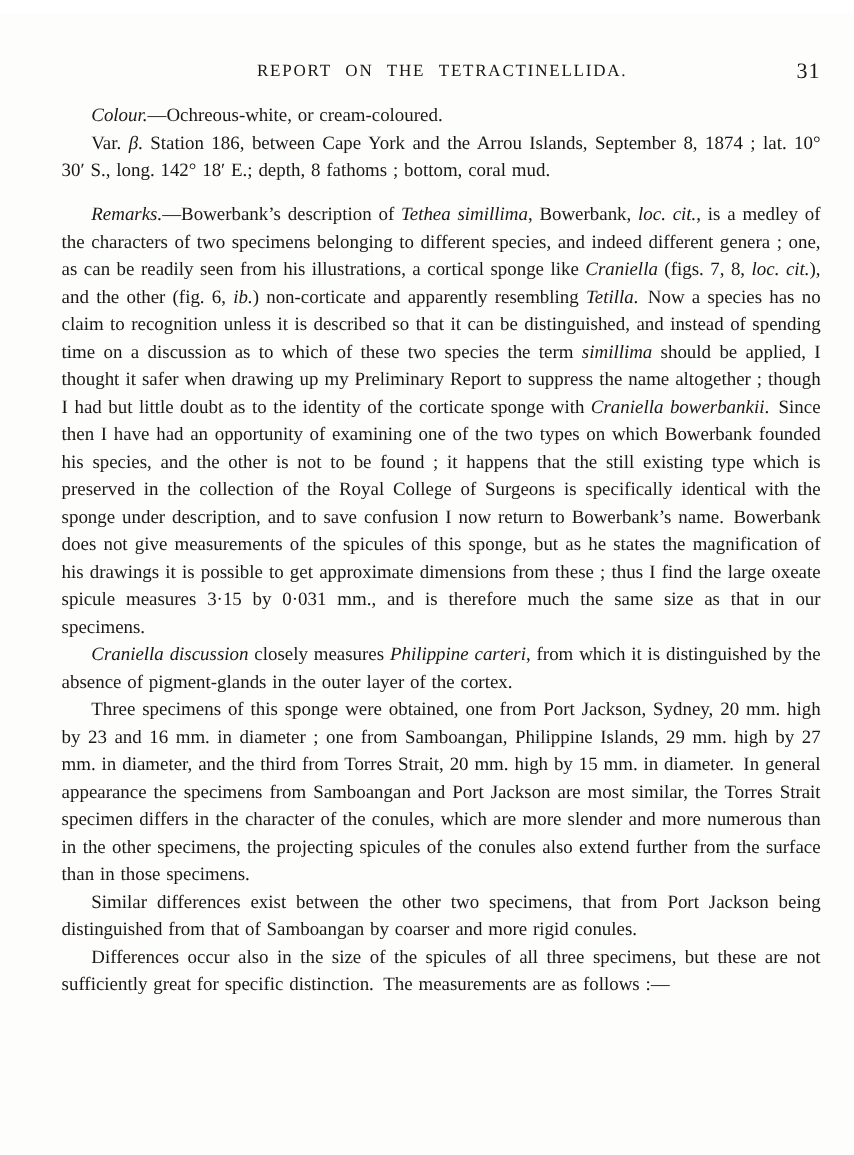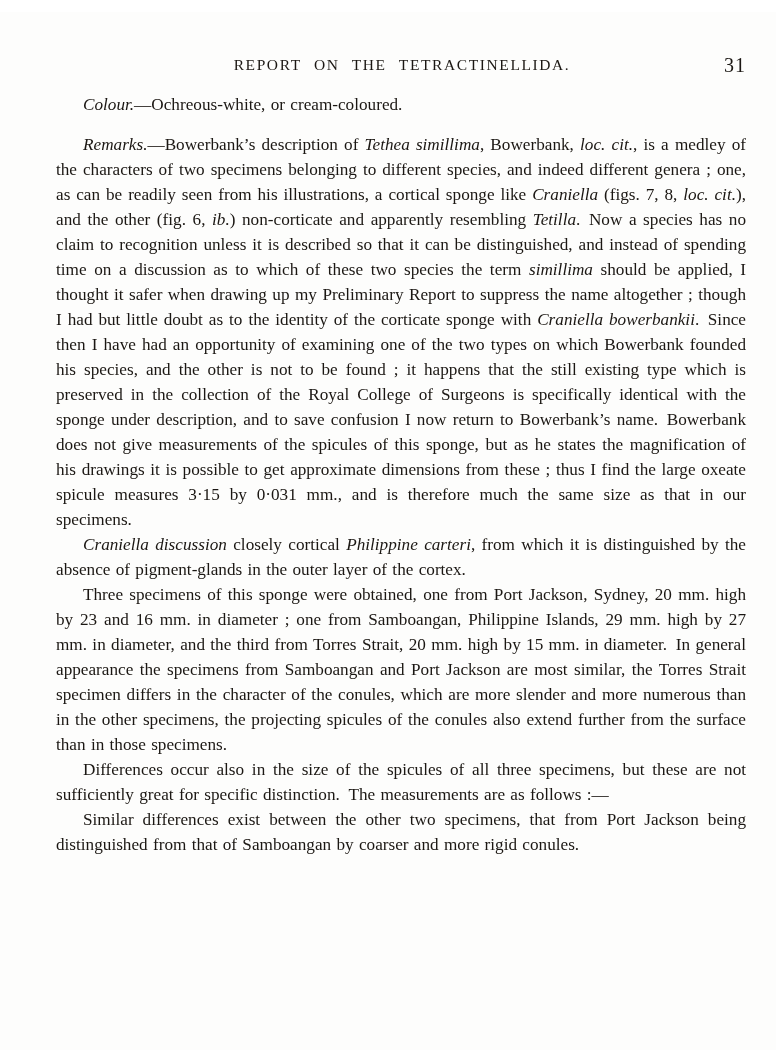--- a/index.html
+++ b/index.html
@@ -69,19 +69,20 @@
 </head>
 <body>
 
 <div class="page">
   <header class="running-header">
     <span class="header-title">REPORT ON THE TETRACTINELLIDA.</span>
     <span class="page-number">31</span>
   </header>
   <main class="page-body">
       <p class="para"><span class="it">Colour.</span><span>—Ochreous-white, or cream-coloured.</span></p>
+      <p class="para"><span>Var. </span><span class="it">β</span><span>. Station 186, between Cape York and the Arrou Islands, September 8, 1874&nbsp;; lat. 10° 30′ S., long. 142° 18′ E.; depth, 8 fathoms&nbsp;; bottom, coral mud.</span></p>
       <p class="para gap-above"><span class="it">Remarks.</span><span>—Bowerbank’s description of </span><span class="it">Tethea simillima</span><span>, Bowerbank, </span><span class="it">loc. cit.</span><span>, is a medley of the characters of two specimens belonging to different species, and indeed different genera&nbsp;; one, as can be readily seen from his illustrations, a cortical sponge like </span><span class="it">Craniella</span><span> (figs. 7, 8, </span><span class="it">loc. cit.</span><span>), and the other (fig. 6, </span><span class="it">ib.</span><span>) non-corticate and apparently resembling </span><span class="it">Tetilla</span><span>. Now a species has no claim to recognition unless it is described so that it can be distinguished, and instead of spending time on a discussion as to which of these two species the term </span><span class="it">simillima</span><span> should be applied, I thought it safer when drawing up my Preliminary Report to suppress the name altogether&nbsp;; though I had but little doubt as to the identity of the corticate sponge with </span><span class="it">Craniella bowerbankii</span><span>. Since then I have had an opportunity of examining one of the two types on which Bowerbank founded his species, and the other is not to be found&nbsp;; it happens that the still existing type which is preserved in the collection of the Royal College of Surgeons is specifically identical with the sponge under description, and to save confusion I now return to Bowerbank’s name. Bowerbank does not give measurements of the spicules of this sponge, but as he states the magnification of his drawings it is possible to get approximate dimensions from these&nbsp;; thus I find the large oxeate spicule measures 3·15 by 0·031 mm., and is therefore much the same size as that in our specimens.</span></p>
-      <p class="para"><span class="it">Craniella discussion</span><span> closely cortical </span><span class="it">Philippine carteri</span><span>, from which it is distinguished by the absence of pigment-glands in the outer layer of the cortex.</span></p>
+      <p class="para"><span class="it">Craniella discussion</span><span> closely measures </span><span class="it">Philippine carteri</span><span>, from which it is distinguished by the absence of pigment-glands in the outer layer of the cortex.</span></p>
       <p class="para"><span>Three specimens of this sponge were obtained, one from Port Jackson, Sydney, 20 mm. high by 23 and 16 mm. in diameter&nbsp;; one from Samboangan, Philippine Islands, 29 mm. high by 27 mm. in diameter, and the third from Torres Strait, 20 mm. high by 15 mm. in diameter. In general appearance the specimens from Samboangan and Port Jackson are most similar, the Torres Strait specimen differs in the character of the conules, which are more slender and more numerous than in the other specimens, the projecting spicules of the conules also extend further from the surface than in those specimens.</span></p>
+      <p class="para"><span>Similar differences exist between the other two specimens, that from Port Jackson being distinguished from that of Samboangan by coarser and more rigid conules.</span></p>
       <p class="para"><span>Differences occur also in the size of the spicules of all three specimens, but these are not sufficiently great for specific distinction. The measurements are as follows&nbsp;:—</span></p>
-      <p class="para"><span>Similar differences exist between the other two specimens, that from Port Jackson being distinguished from that of Samboangan by coarser and more rigid conules.</span></p>
     </main>
 </div>
 
 </body></html>

